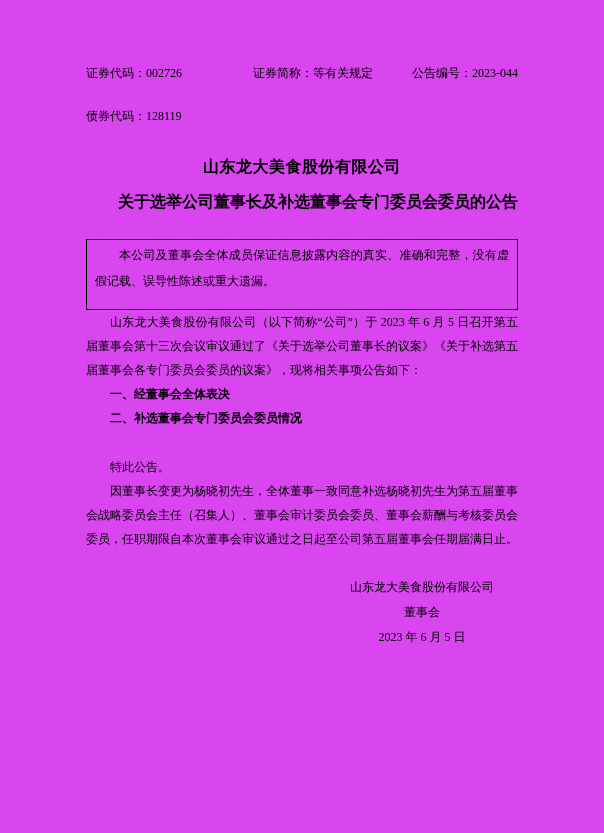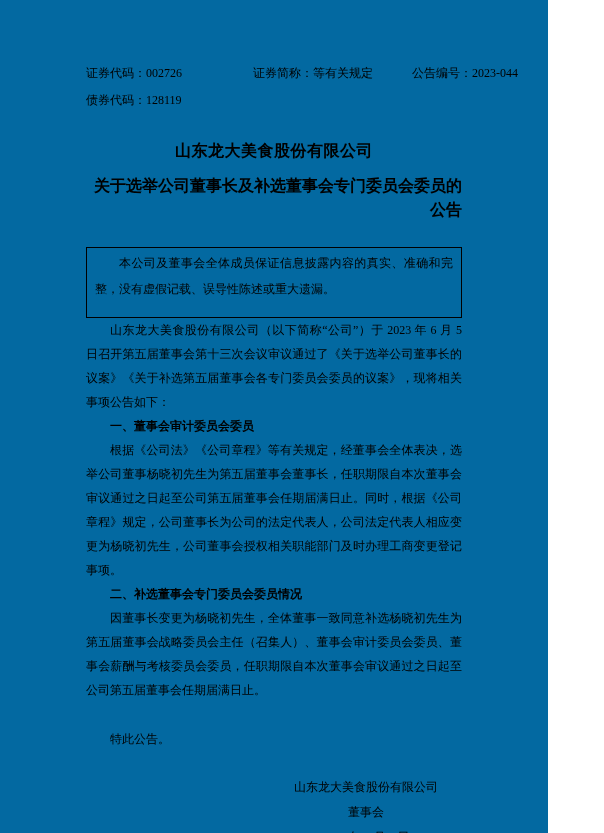--- a/index.html
+++ b/index.html
@@ -7,34 +7,34 @@
     padding: 0;
     background: #ffffff;
     width: 604px;
     height: 833px;
     overflow: hidden;
     color: #000000;
     font-family: "Liberation Serif", "DejaVu Serif", serif;
   }
   .page {
     box-sizing: border-box;
-    width: 548px;
+    width: 604px;
     height: 833px;
     padding: 60px 86px 0 86px;
-    background: #0369a1;
+    background: #d946ef;
   }
   
   .hdr-row {
     display: flex;
     font-size: 12px;
     line-height: 27px;
     white-space: nowrap;
   }
   .hdr-row .col-a  { width: 167px; flex: 0 0 167px; }
-  .hdr-row .col-a2 { width: 152px; flex: 0 0 152px; }
+  .hdr-row .col-a2 { width: 152px; flex: 0 0 152px; margin-top: 16px; }
   .hdr-row .col-b  { width: 159px; flex: 0 0 159px; }
   .hdr-row .col-c  { flex: 1 1 auto; }
   
   .title-company {
     margin: 25px 0 0 0;
     font-size: 16px;
     font-weight: bold;
     line-height: 24px;
     text-align: center;
     letter-spacing: 0.5px;
@@ -107,27 +107,26 @@
 
   <h1 class="title-company">山东龙大美食股份有限公司</h1>
   <h2 class="title-subject">关于选举公司董事长及补选董事会专门委员会委员的公告</h2>
 
   <div class="disclaimer-box">
     <p>本公司及董事会全体成员保证信息披露内容的真实、准确和完整，没有虚假记载、误导性陈述或重大遗漏。</p>
   </div>
 
   <p class="para first">山东龙大美食股份有限公司（以下简称“公司”）于 2023 年 6 月 5 日召开第五届董事会第十三次会议审议通过了《关于选举公司董事长的议案》《关于补选第五届董事会各专门委员会委员的议案》，现将相关事项公告如下：</p>
 
-  <p class="sec-heading">一、董事会审计委员会委员</p>
-  <p class="para">根据《公司法》《公司章程》等有关规定，经董事会全体表决，选举公司董事杨晓初先生为第五届董事会董事长，任职期限自本次董事会审议通过之日起至公司第五届董事会任期届满日止。同时，根据《公司章程》规定，公司董事长为公司的法定代表人，公司法定代表人相应变更为杨晓初先生，公司董事会授权相关职能部门及时办理工商变更登记事项。</p>
+  <p class="sec-heading">一、经董事会全体表决</p>
 
   <p class="sec-heading">二、补选董事会专门委员会委员情况</p>
+  <p class="para closing">特此公告。</p>
+
   <p class="para">因董事长变更为杨晓初先生，全体董事一致同意补选杨晓初先生为第五届董事会战略委员会主任（召集人）、董事会审计委员会委员、董事会薪酬与考核委员会委员，任职期限自本次董事会审议通过之日起至公司第五届董事会任期届满日止。</p>
-
-  <p class="para closing">特此公告。</p>
 
   <div class="signature">
     <div>山东龙大美食股份有限公司</div>
     <div>董事会</div>
     <div>2023 年 6 月 5 日</div>
   </div>
 
 </div>
 
 </body></html>

